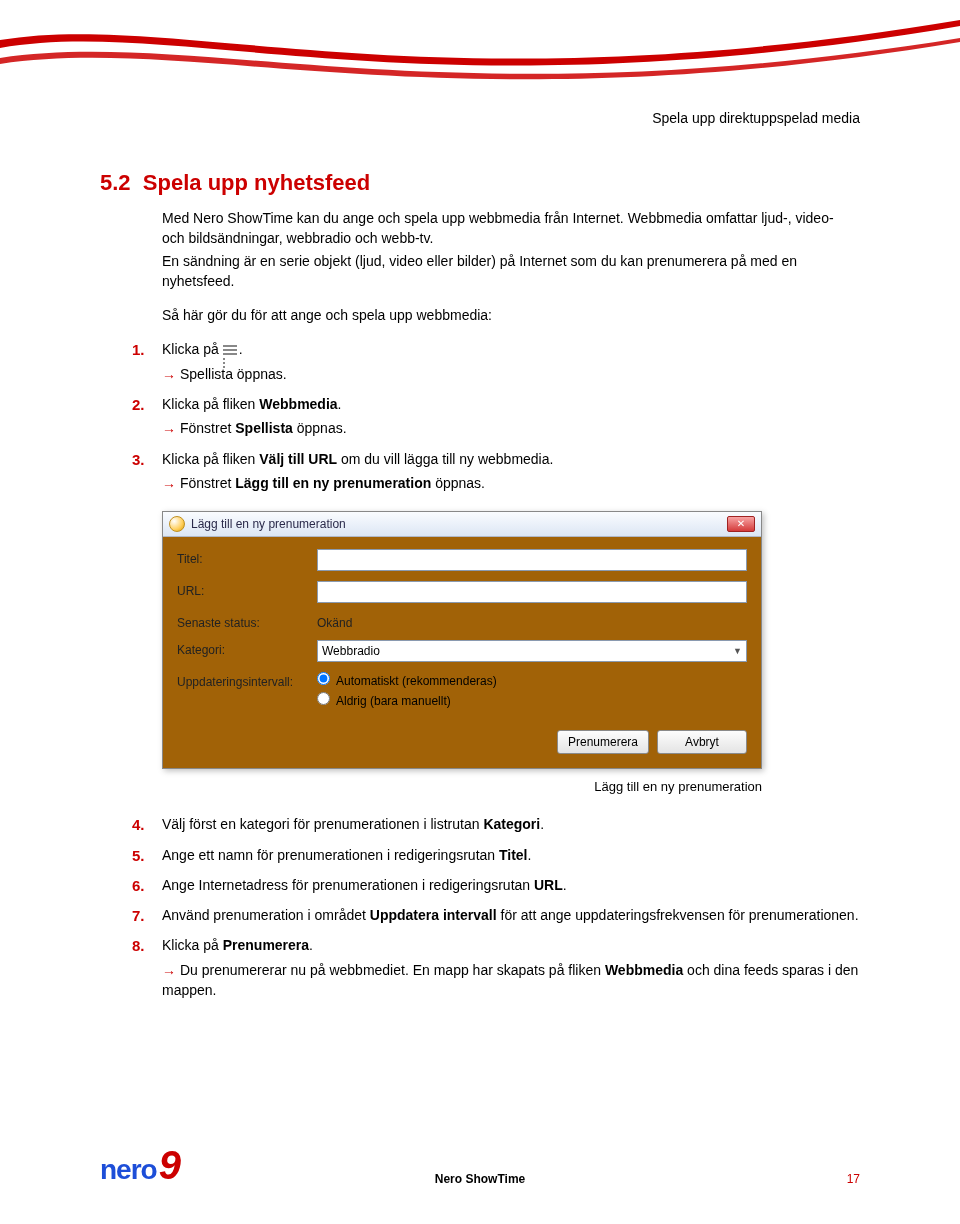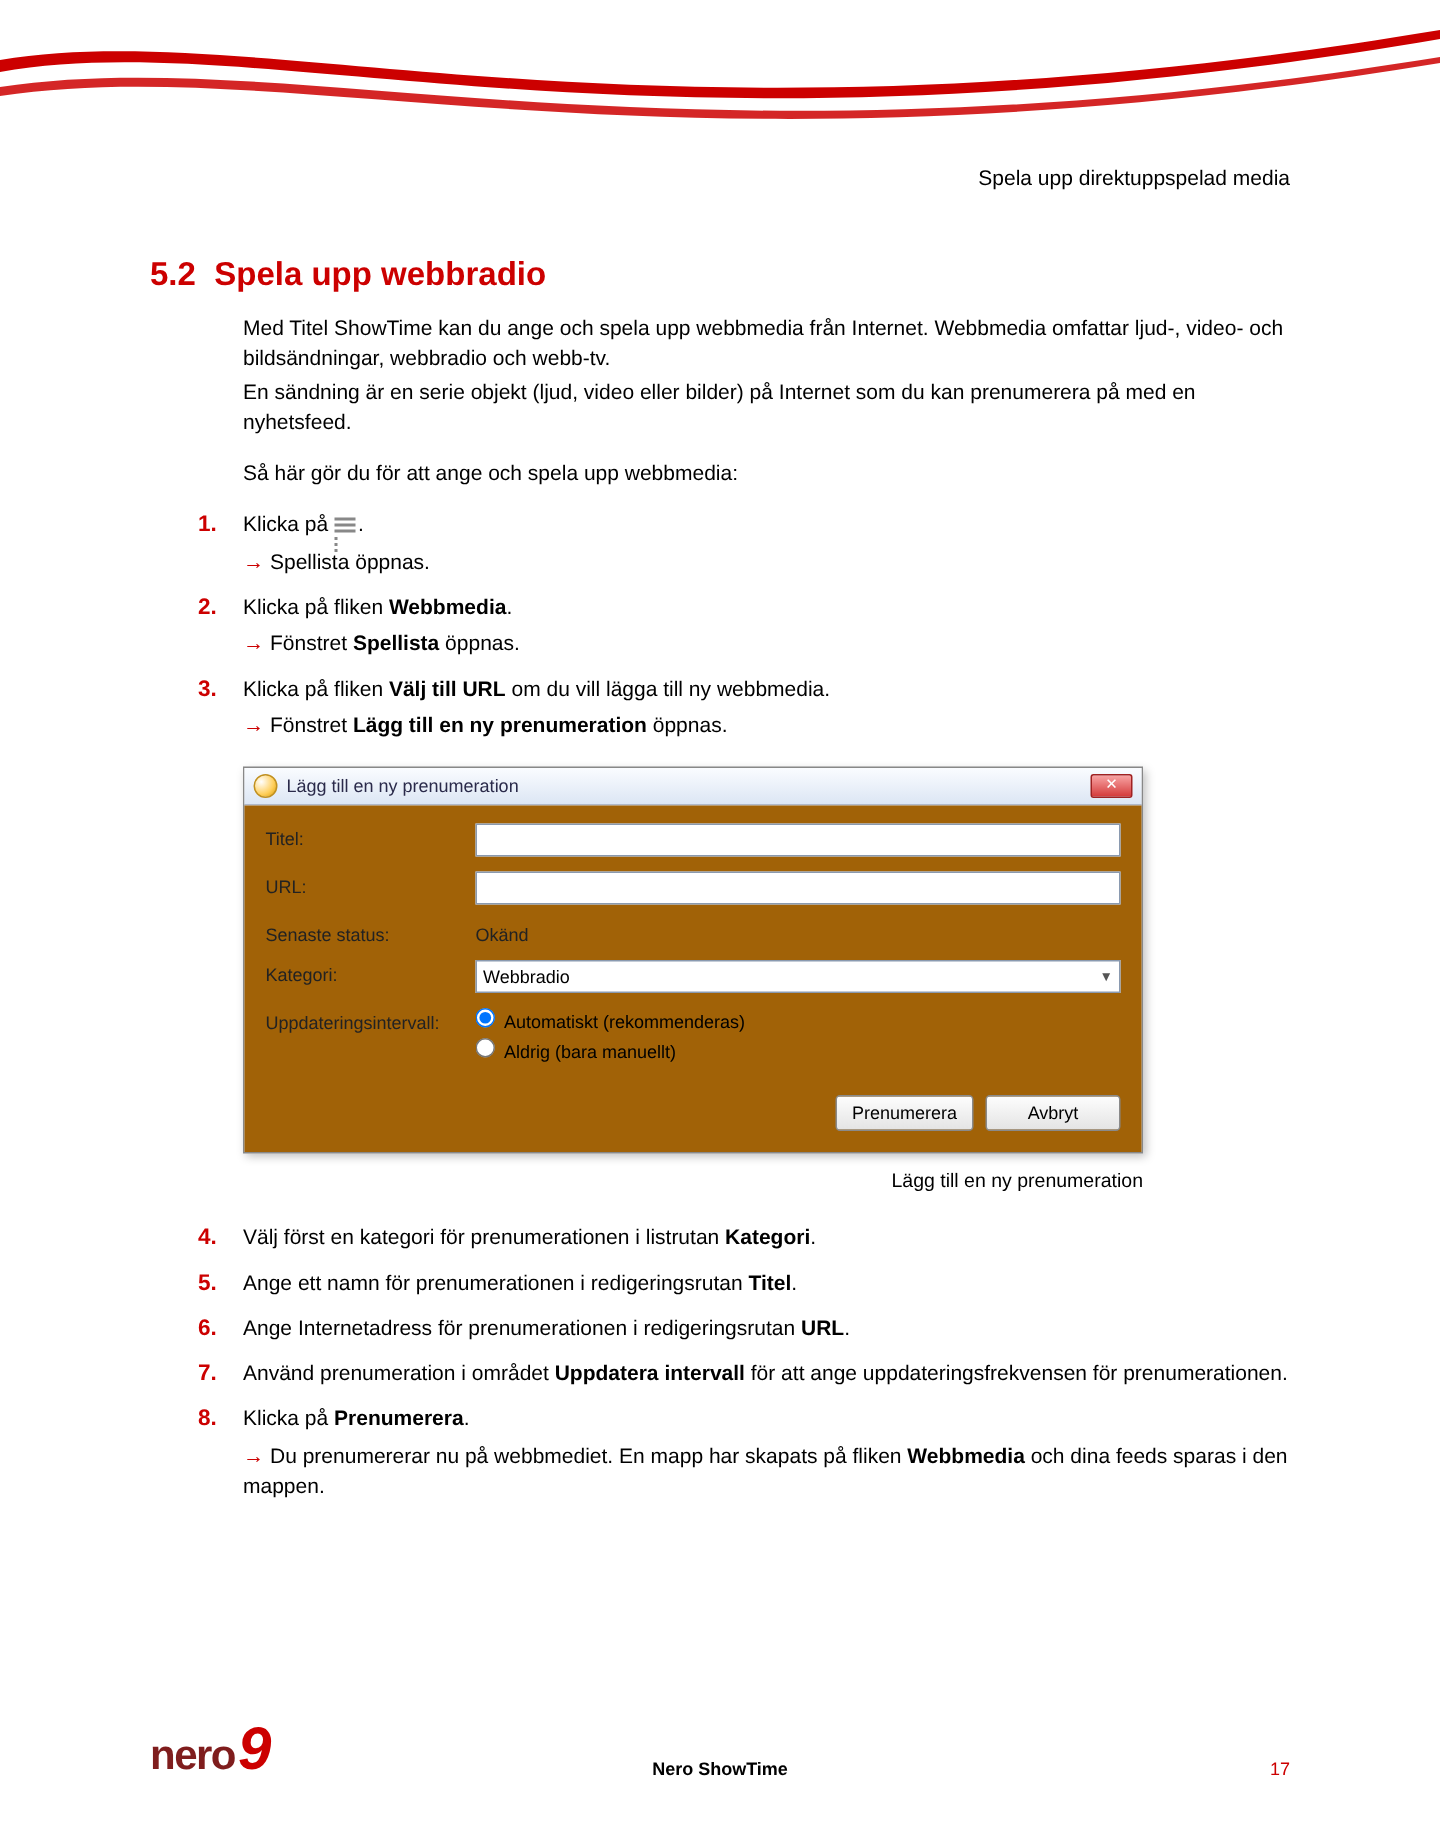--- a/index.html
+++ b/index.html
@@ -226,21 +226,21 @@
     font-weight: bold;
   }
   .footer .pg { color: #c00; }
   .logo {
     font-weight: bold;
     font-size: 28px;
     letter-spacing: -1px;
     display: flex;
     align-items: baseline;
   }
-  .logo .n { color: #7f1d1d; }
+  .logo .n { color: #1d4ed8; }
   .logo .nine {
     font-size: 40px;
     font-style: italic;
     color: #c00;
     font-weight: bold;
     margin-left: 2px;
     line-height: 0.8;
   }
 </style>
 </head>
@@ -251,25 +251,25 @@
   <svg class="swoosh" viewBox="0 0 960 120" preserveAspectRatio="none">
     <path d="M0,40 C180,10 420,110 960,20 L960,26 C420,118 180,16 0,48 Z" fill="#c00"></path>
     <path d="M0,58 C200,28 440,122 960,38 L960,42 C440,128 200,34 0,64 Z" fill="#c00" opacity="0.85"></path>
   </svg>
 
   <div class="header-right">Spela upp direktuppspelad media</div>
 
   <div class="content">
 
     <h2 class="section-heading">
-      <span>5.2</span>&nbsp;&nbsp;<span>Spela upp webbradio</span>
+      <span>5.2</span>&nbsp;&nbsp;<span>Spela upp nyhetsfeed</span>
     </h2>
 
     <div class="intro-block">
-      <p>Med Titel ShowTime kan du ange och spela upp webbmedia från Internet. Webbmedia omfattar ljud-, video- och bildsändningar, webbradio och webb-tv.</p>
+      <p>Med Nero ShowTime kan du ange och spela upp webbmedia från Internet. Webbmedia omfattar ljud-, video- och bildsändningar, webbradio och webb-tv.</p>
       <p style="margin-top:2px;">En sändning är en serie objekt (ljud, video eller bilder) på Internet som du kan prenumerera på med en nyhetsfeed.</p>
       <p class="lead-para" style="margin-top:14px;">Så här gör du för att ange och spela upp webbmedia:</p>
     </div>
 
     <ol class="steps">
       <li>
         <span class="step-num">1.</span>
         <span>Klicka på </span><span class="list-icon"><span></span><span></span><span></span></span><span>.</span>
         <div class="sub"><span class="arrow">→</span><span>Spellista öppnas.</span></div>
       </li>

